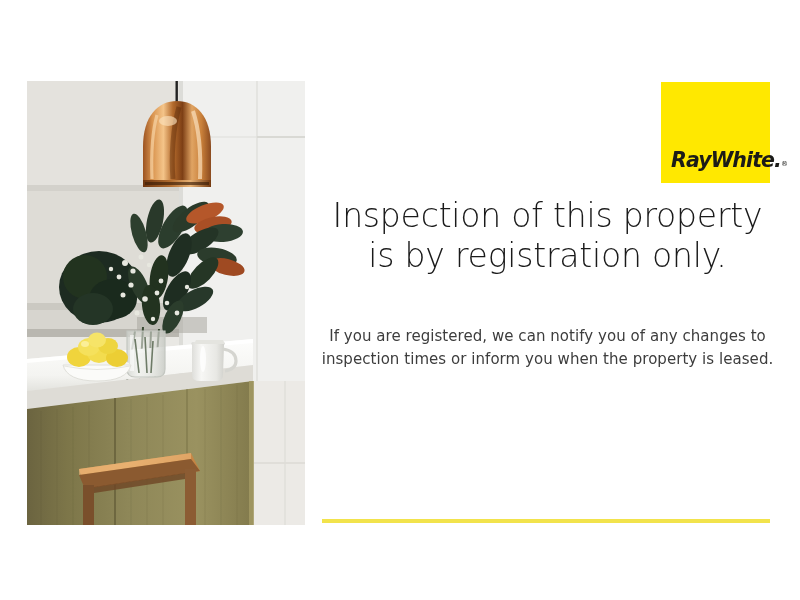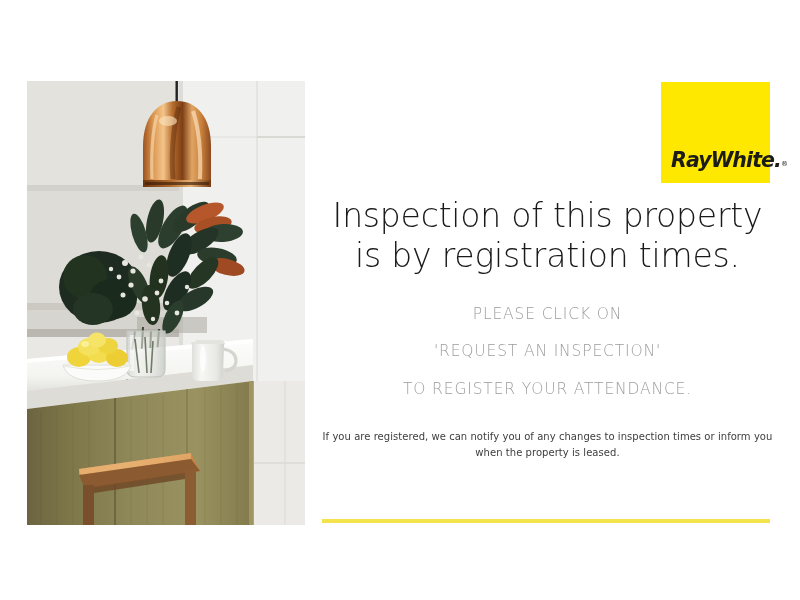--- a/index.html
+++ b/index.html
@@ -93,24 +93,24 @@
     line-height: 1;
     letter-spacing: 0.85px;
     color: #9c9c9c;
     margin: 0 0 22px 0;
     text-transform: none;
     white-space: nowrap;
   }
   .callout-line:last-child { margin-bottom: 0; }
 
   .finenote {
-    margin-top: 32px;
+    margin-top: 48px;
     font-family: "DejaVu Sans", sans-serif;
     font-weight: 400;
-    font-size: 10px;
+    font-size: 15px;
     line-height: 1.55;
     color: #3d3d3d;
     letter-spacing: 0.05px;
     padding: 0 8px;
   }
 
   
   .rule {
     position: absolute;
     left: 322px;
@@ -313,27 +313,22 @@
   </div>
 
   <div class="logo">
     <div class="logo-wordmark"><span>RayWhite</span><span>.</span><span class="logo-tm">®</span></div>
   </div>
 
   <div class="content">
 
     <h1 class="headline">
       <span class="hl-line">Inspection of this property</span>
-      <span class="hl-line">is by registration times.</span>
+      <span class="hl-line">is by registration only.</span>
     </h1>
 
-    <div class="callout">
-      <p class="callout-line">PLEASE CLICK ON</p>
-      <p class="callout-line">'REQUEST AN INSPECTION'</p>
-      <p class="callout-line">TO REGISTER YOUR ATTENDANCE.</p>
-    </div>
 
     <p class="finenote">If you are registered, we can notify you of any changes to inspection times or inform you when the property is leased.</p>
   </div>
 
   <div class="rule"></div>
 
 </div>
 
 </body></html>

